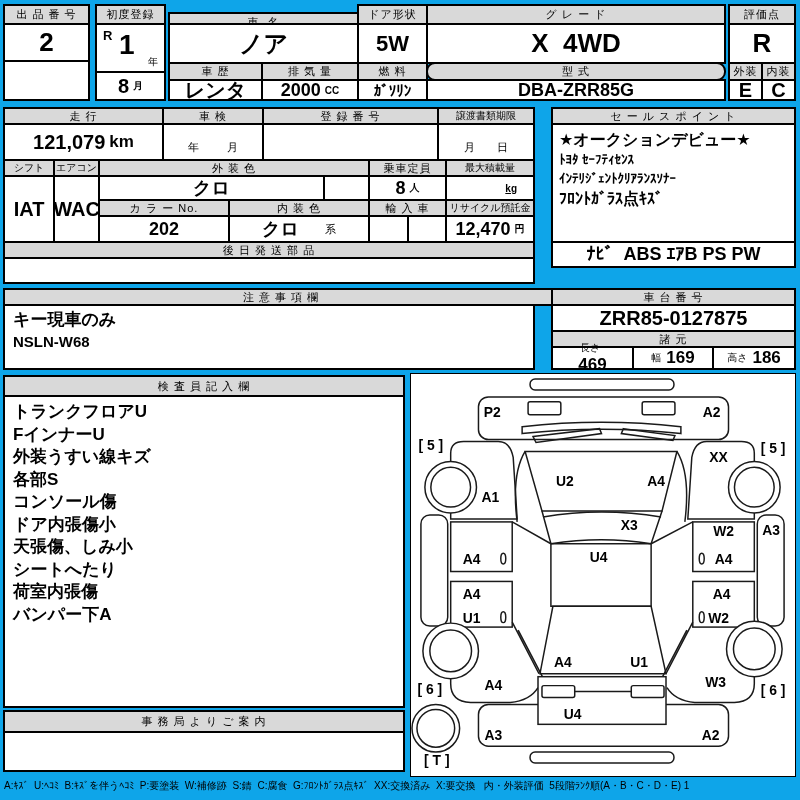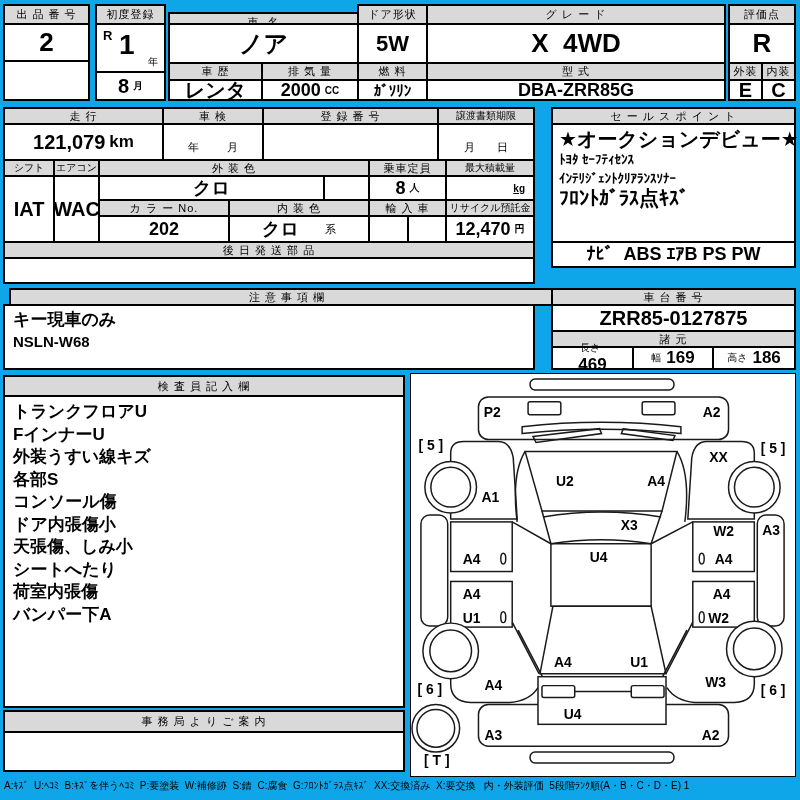--- a/index.html
+++ b/index.html
@@ -6,28 +6,28 @@
   .sheet{position:relative;width:800px;height:800px;background:#0ea5e9;
     font-family:"Liberation Sans","DejaVu Sans",sans-serif;color:#000;overflow:hidden;}
   .cell{position:absolute;box-sizing:border-box;border:2px solid #000;background:#fff;}
   .hd{background:#d9d9d9;display:flex;align-items:center;justify-content:center;
     font-size:11px;letter-spacing:1px;white-space:pre;}
   .hd.sm{font-size:10px;letter-spacing:0;}
   .val{display:flex;align-items:center;justify-content:center;font-weight:bold;white-space:pre;}
   .v26{font-size:26px;} .v24{font-size:24px;} .v22{font-size:22px;} .v20{font-size:20px;}
   .v18{font-size:18px;} .v17{font-size:17px;} .v15{font-size:15px;}
   .unit{font-size:10px;font-weight:bold;margin-left:4px;}
-  .rightalign{justify-content:flex-end;padding-right:8px;text-decoration:underline;}
+  .rightalign{justify-content:flex-end;padding-right:16px;text-decoration:underline;}
   .botalign{align-items:flex-end;padding-bottom:4px;}
   .placeholder{font-size:11px;font-weight:normal;display:flex;gap:28px;}
   .reg-era{position:absolute;left:6px;top:3px;font-size:13px;font-weight:bold;}
   .reg-year{position:absolute;left:22px;top:4px;font-size:28px;font-weight:bold;}
   .reg-suffix{position:absolute;right:6px;bottom:2px;font-size:10px;}
   .lines{position:absolute;box-sizing:border-box;}
-  .sales-line{font-weight:bold;font-size:20px;line-height:21px;white-space:pre;}
+  .sales-line{font-weight:bold;font-size:16px;line-height:21px;white-space:pre;}
   .sales-line:nth-child(2),.sales-line:nth-child(3){font-size:13px;line-height:19px;}
   .note-line{font-weight:bold;font-size:17px;line-height:22px;white-space:pre;}
   .note-line:nth-child(2){font-size:15px;}
   .inspector-line{font-weight:bold;font-size:17px;line-height:22.5px;white-space:pre;}
   .legend{position:absolute;left:4px;top:779px;width:792px;font-size:10px;
     white-space:pre;letter-spacing:0;}
   .diagram{position:absolute;left:410px;top:373px;width:386px;height:404px;
     box-sizing:border-box;border:1.5px solid #000;background:#fff;}
   .car-svg .ln{fill:none;stroke:#1a1a1a;stroke-width:1.5;}
   .car-svg .wfill{fill:#fff;stroke:#1a1a1a;stroke-width:1.5;}
@@ -72,21 +72,21 @@
 
   <div class="cell hd" style="left:261px;top:62px;width:98px;height:19px;">排 気 量</div>
   <div class="cell val" style="left:261px;top:79px;width:98px;height:22px;">
     <span class="v18">2000</span>
     <span class="unit">CC</span>
   </div>
 
   <div class="cell hd" style="left:357px;top:62px;width:71px;height:19px;">燃 料</div>
   <div class="cell val v15" style="left:357px;top:79px;width:71px;height:22px;">ｶﾞｿﾘﾝ</div>
 
-  <div class="cell hd" style="left:426px;top:62px;width:300px;height:19px;">型 式</div>
+  <div class="cell hd" style="left:426px;top:62px;width:300px;height:19px;border-radius:9px;">型 式</div>
   <div class="cell val v18" style="left:426px;top:79px;width:300px;height:22px;">DBA-ZRR85G</div>
 
   <div class="cell hd" style="left:728px;top:62px;width:35px;height:19px;">外装</div>
   <div class="cell hd" style="left:761px;top:62px;width:35px;height:19px;">内装</div>
   <div class="cell val v20" style="left:728px;top:79px;width:35px;height:22px;">E</div>
   <div class="cell val v20" style="left:761px;top:79px;width:35px;height:22px;">C</div>
 
   <div class="cell hd" style="left:3px;top:107px;width:161px;height:18px;">走 行</div>
   <div class="cell val" style="left:3px;top:123px;width:161px;height:38px;">
     <span class="v20">121,079</span>
@@ -155,21 +155,21 @@
   <div class="cell" style="left:368px;top:215px;width:41px;height:28px;"></div>
   <div class="cell" style="left:407px;top:215px;width:40px;height:28px;"></div>
   <div class="cell val" style="left:445px;top:215px;width:90px;height:28px;">
     <span class="v18">12,470</span>
     <span class="unit">円</span>
   </div>
 
   <div class="cell hd" style="left:3px;top:241px;width:532px;height:18px;">後 日 発 送 部 品</div>
   <div class="cell val" style="left:3px;top:257px;width:532px;height:27px;"></div>
 
-  <div class="cell hd" style="left:9px;top:288px;width:556px;height:18px;">注 意 事 項 欄</div>
+  <div class="cell hd" style="left:3px;top:288px;width:556px;height:18px;">注 意 事 項 欄</div>
   <div class="cell" style="left:3px;top:304px;width:532px;height:66px;">
     <div class="lines" style="left:8px;top:3px;">
         <div class="note-line">キー現車のみ</div>
         <div class="note-line">NSLN-W68</div>
       </div>
   </div>
 
   <div class="cell hd" style="left:551px;top:288px;width:245px;height:18px;">車 台 番 号</div>
   <div class="cell val v20" style="left:551px;top:304px;width:245px;height:28px;">ZRR85-0127875</div>
   <div class="cell hd" style="left:551px;top:330px;width:245px;height:18px;">諸 元</div>

